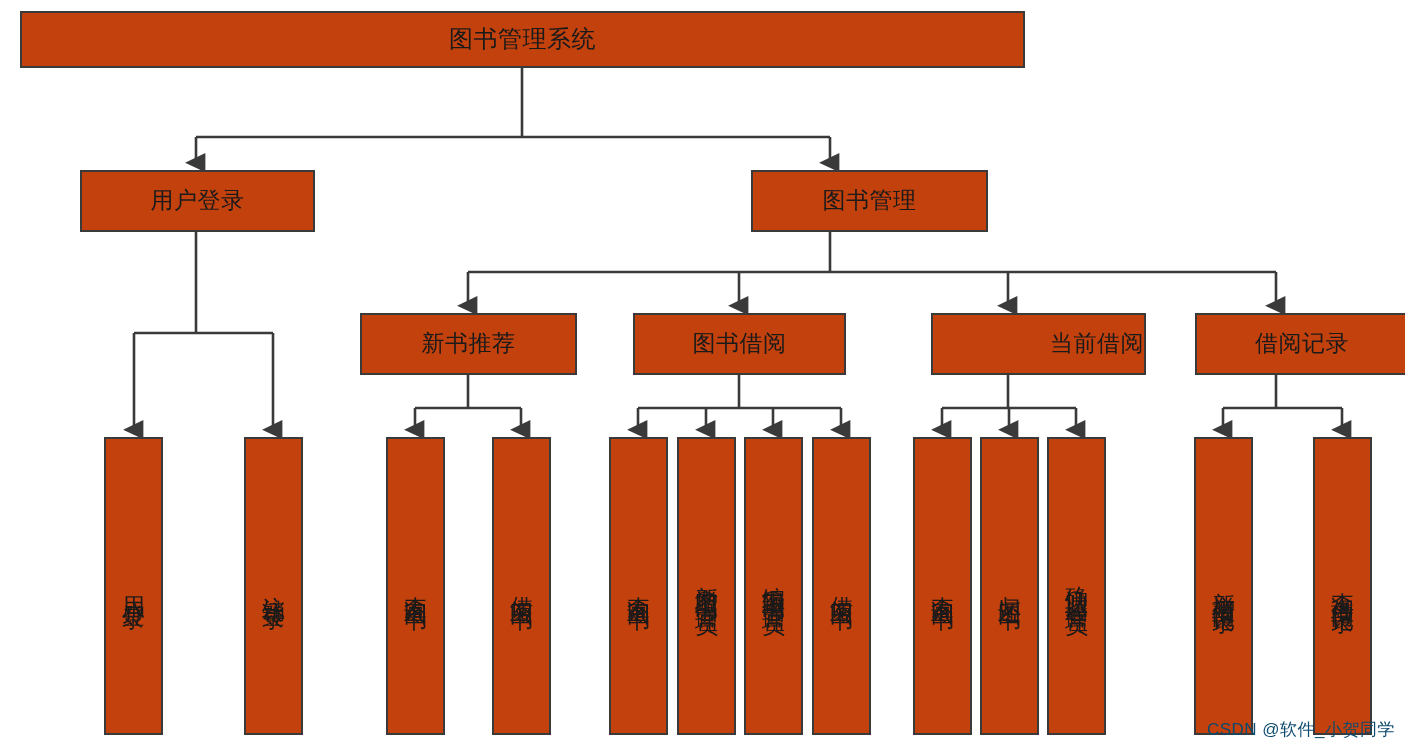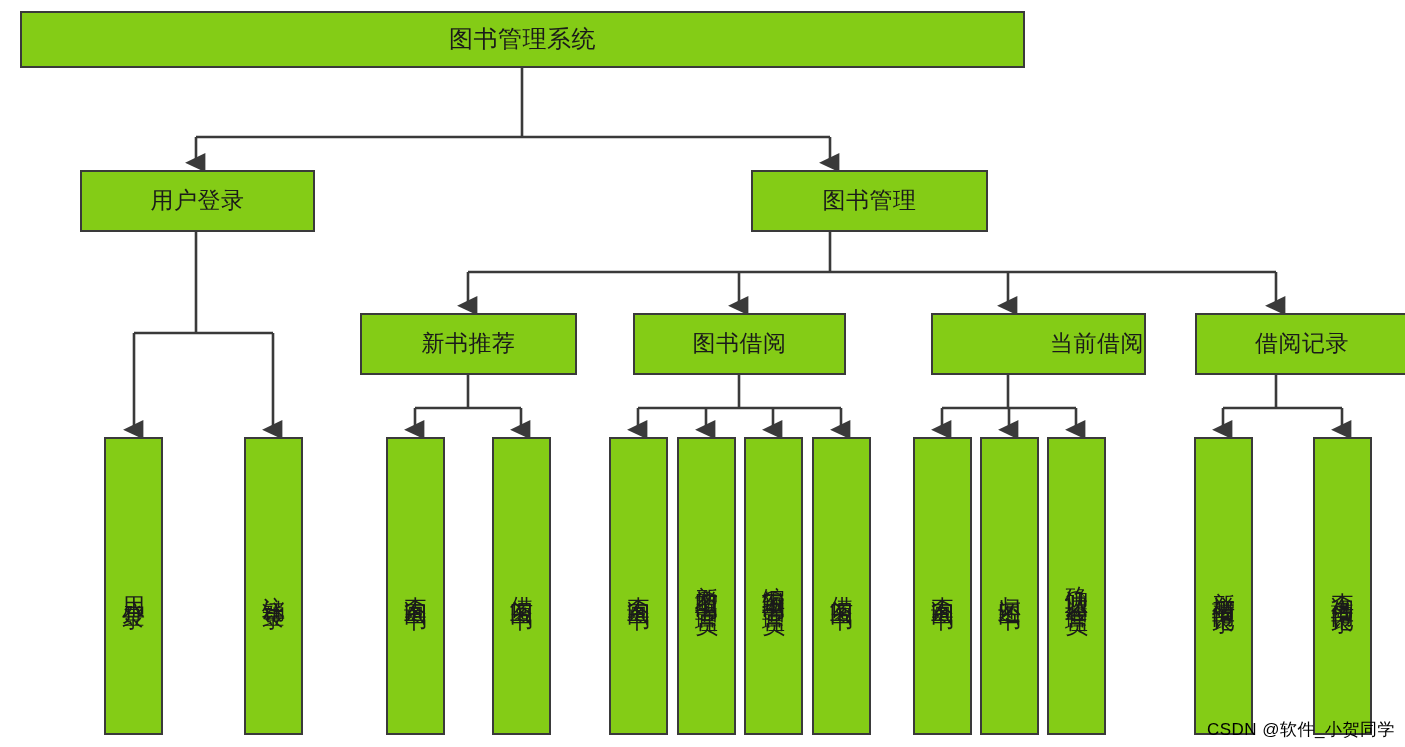--- a/index.html
+++ b/index.html
@@ -17,21 +17,21 @@
   }
   #edges{
     position:absolute;
     left:0; top:0;
     width:1405px; height:747px;
     pointer-events:none;
   }
   .node{
     position:absolute;
     box-sizing:border-box;
-    background:#84cc16;
+    background:#c2410c;
     border:2.5px solid #3a3a3a;
     display:flex;
     align-items:center;
     justify-content:center;
     color:#1a1a1a;
     z-index:2;
   }
   .node .lbl{
     display:block;
     text-align:center;
@@ -55,21 +55,21 @@
     font-size:23px;
     line-height:1.0;
     letter-spacing:4px;
     white-space:nowrap;
   }
   #watermark{
     position:absolute;
     right:10px;
     bottom:6px;
     font-size:17px;
-    color:#000000;
+    color:#0c4a6e;
     z-index:5;
     white-space:nowrap;
     letter-spacing:0.5px;
   }
 </style>
 </head>
 <body>
 
 <div id="canvas">
 

